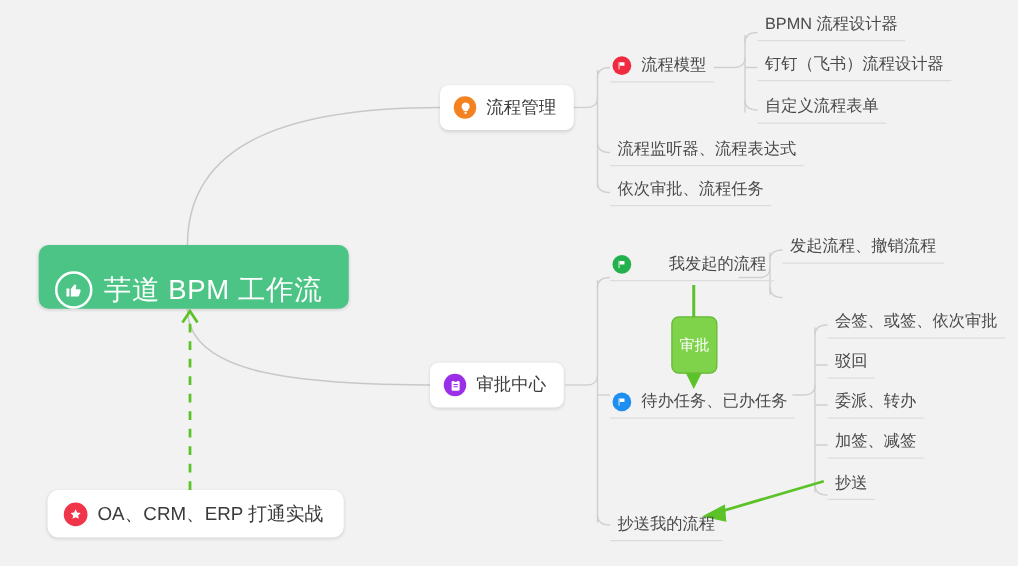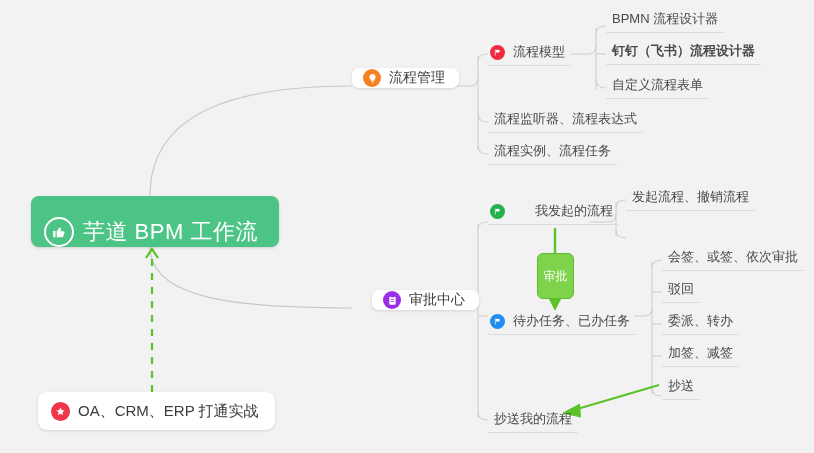--- a/index.html
+++ b/index.html
@@ -51,30 +51,30 @@
   
   .card-node {
     position: absolute;
     background: #ffffff;
     border-radius: 7px;
     box-shadow: 0 1px 3px rgba(0,0,0,0.13);
     display: flex;
     align-items: center;
     box-sizing: border-box;
     padding: 0 14px 0 11px;
-    height: 20px;
+    height: 36px;
   }
   .card-label {
     font-size: 14px;
     color: #3c3c3c;
     margin-left: 8px;
     white-space: nowrap;
   }
   #node-liuchengguanli { left: 352px; top: 68px; }
-  #node-shenpizhongxin { left: 372px; top: 290px; justify-content: flex-end; }
+  #node-shenpizhongxin { left: 344px; top: 290px; justify-content: flex-end; }
   #node-bottom-note {
     left: 38px; top: 392px; height: 38px;
     border-radius: 9px;
     padding: 0 16px 0 13px;
   }
   #node-bottom-note .card-label {
     font-size: 15px;
     color: #3a3a3a;
   }
 
@@ -228,32 +228,32 @@
 
   <div class="leaf-node with-icon" style="left:488px; top:44px;">
     <span class="glyph glyph-sm" style="background:#F02B3F;">
       <svg width="9" height="9" viewBox="0 0 24 24" fill="#ffffff">
         <rect x="5" y="4" width="1.9" height="16" rx="0.8"></rect>
         <path d="M7.5 5h10v7h-10z"></path>
       </svg>
     </span>
     <span class="leaf-text">流程模型</span>
   </div>
-  <div class="leaf-node" style="left:606px; top:43px;font-weight:bold;">
+  <div class="leaf-node" style="left:606px; top:43px;">
     <span>钉钉（飞书）流程设计器</span>
   </div>
   <div class="leaf-node" style="left:606px; top:77px;">
     <span>自定义流程表单</span>
   </div>
 
   <div class="leaf-node" style="left:488px; top:111px;">
     <span>流程监听器、流程表达式</span>
   </div>
   <div class="leaf-node" style="left:488px; top:143px;">
-    <span>流程实例、流程任务</span>
+    <span>依次审批、流程任务</span>
   </div>
 
   <div id="node-shenpizhongxin" class="card-node">
     <span class="glyph" style="background:#9B2FE8;">
       <svg width="11" height="11" viewBox="0 0 24 24" fill="#ffffff">
         <rect x="5" y="4" width="14" height="17" rx="2"></rect>
         <rect x="9" y="1.6" width="6" height="3.6" rx="1.4" fill="#9B2FE8"></rect>
         <rect x="8" y="9" width="8" height="1.7" rx="0.8" fill="#9B2FE8"></rect>
         <rect x="8" y="13" width="8" height="1.7" rx="0.8" fill="#9B2FE8"></rect>
       </svg>

